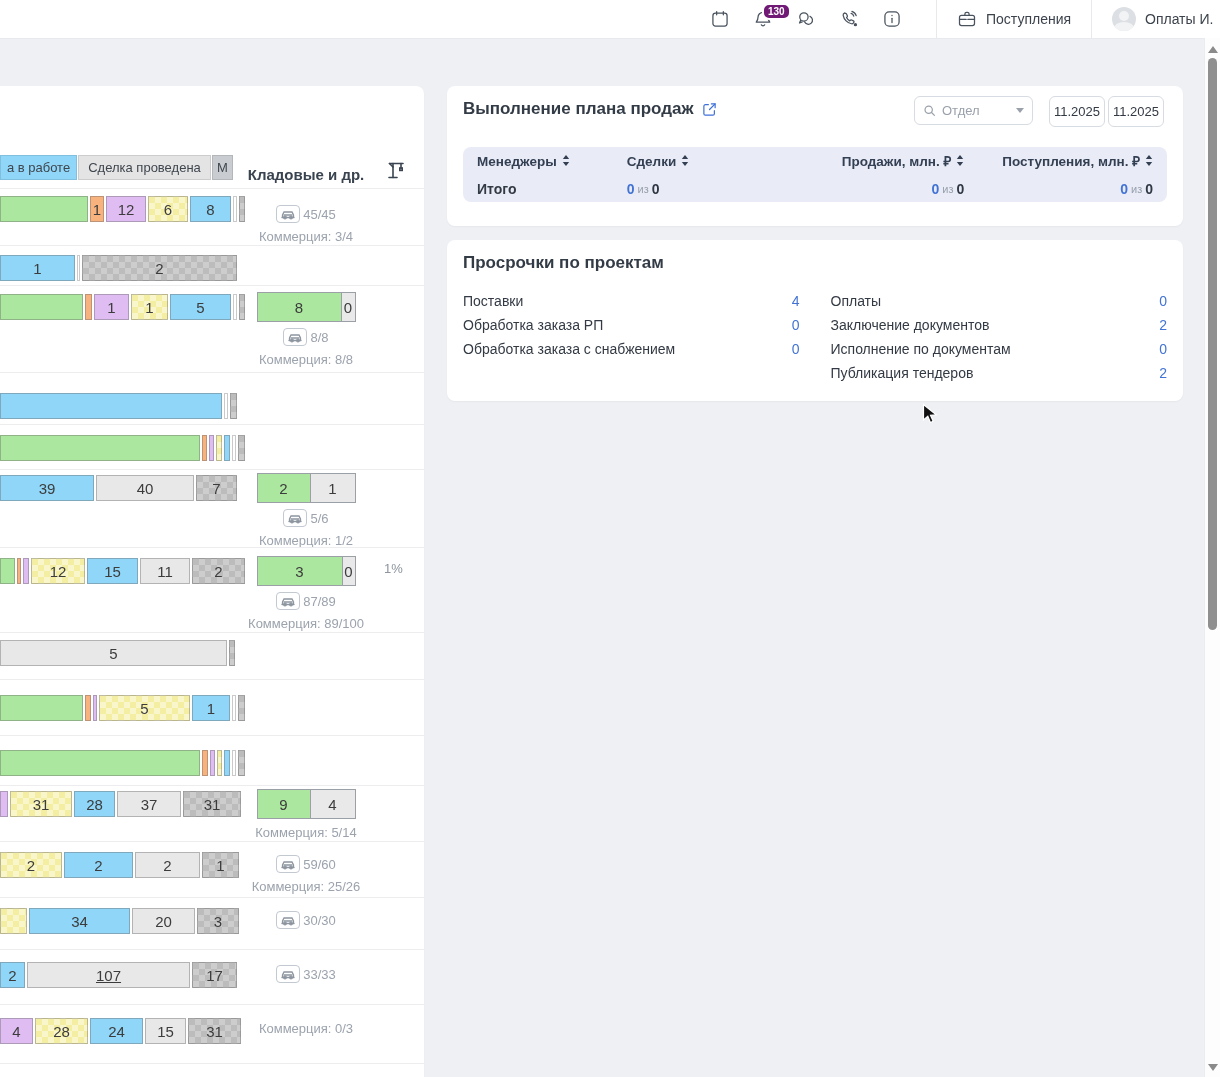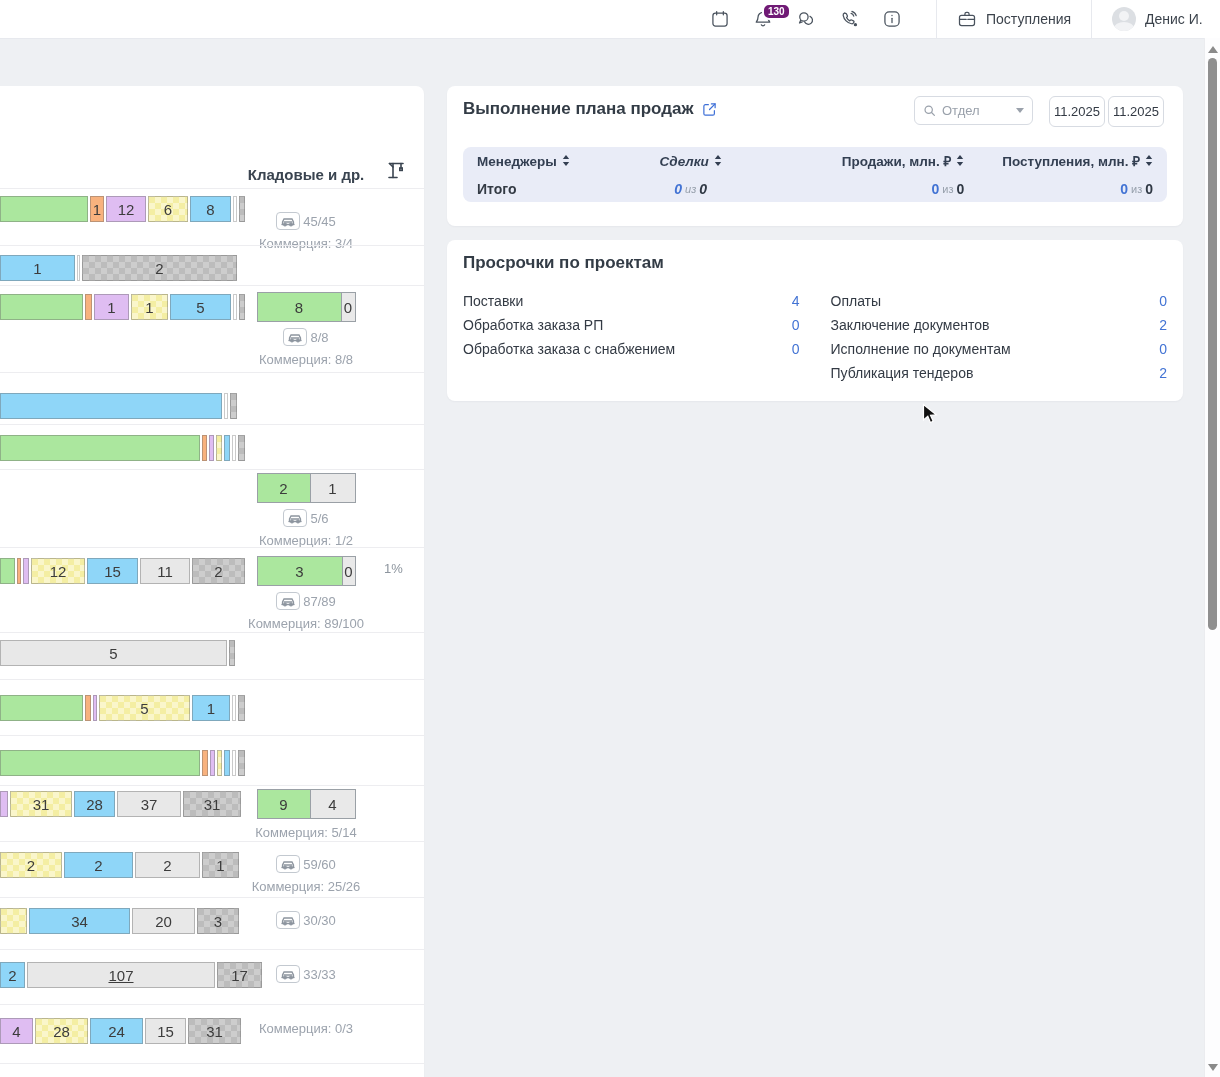--- a/index.html
+++ b/index.html
@@ -69,21 +69,21 @@
   .select svg{stroke:#9aa1ab;fill:none;stroke-width:1.5;stroke-linecap:round;}
   .caret{width:0;height:0;border-left:4px solid transparent;border-right:4px solid transparent;border-top:5px solid #9aa1ab;}
   .datebox{position:absolute;top:10px;width:54px;height:29px;border:1px solid #d7dbe2;border-radius:6px;
            display:flex;align-items:center;justify-content:center;font-size:13px;color:#333a44;cursor:text;background:#fff;}
   .ptable{position:absolute;left:16px;top:61px;width:704px;height:55px;background:#e9ecf7;border-radius:8px;
           padding:0 14px;box-sizing:border-box;}
   .prow{display:flex;align-items:center;height:28px;}
   .prow.body{height:27px;}
   .pc{display:flex;align-items:center;}
   .pc1{width:150px;}
-  .pc2{width:128px;justify-content:center;font-style:italic;}
+  .pc2{width:128px;justify-content:flex-start;}
   .pc3{width:210px;justify-content:flex-end;}
   .pc4{width:189px;justify-content:flex-end;}
   .hcell{font-size:13.5px;font-weight:600;color:#333f52;display:flex;align-items:center;gap:5px;cursor:pointer;}
   .sorti svg{fill:#333f52;}
   .total-label{font-size:14px;font-weight:700;color:#333a44;}
   .vals{font-size:14px;}
   .vals .b1{color:#4273d4;font-weight:600;}
   .vals .of{color:#97a0ac;font-size:11px;margin:0 3px;}
   .vals .b2{color:#2f3844;font-weight:700;}
   
@@ -152,25 +152,30 @@
         </svg>
     </span>
     <span>Поступления</span>
   </div>
   <div class="tb-div" style="left:1091px;"></div>
   <div class="tb-group" style="left:1112px;">
     <span class="avatar">
         <span class="head"></span>
         <span class="body"></span>
       </span>
-    <span>Денис И.</span>
+    <span>Оплаты И.</span>
   </div>
 </div>
 
 <div class="card left-card">
+  <div class="legend">
+    <div class="chip chip-blue">а в работе</div>
+    <div class="chip chip-gray">Сделка проведена</div>
+    <div class="chip chip-dark">М</div>
+  </div>
   <div class="colhead">Кладовые и др.</div>
   <div class="crane">
     <svg width="20" height="20" viewBox="0 0 20 20">
         <path d="M3 17.5h8"></path>
         <path d="M7 17.5V3.5"></path>
         <path d="M3.5 3.5H17"></path>
         <path d="M7 7l-3.5-3.5"></path>
         <path d="M15 3.5V8"></path>
         <rect x="13.8" y="8" width="2.4" height="2.4"></rect>
       </svg>
@@ -179,21 +184,21 @@
       <div class="frow" style="top: 110px;">
         <div class="fbar">
           <div class="seg sg-green" style="width: 88px;"></div>
           <div class="seg sg-orange" style="width: 14px;">1</div>
           <div class="seg sg-purple" style="width: 40px;">12</div>
           <div class="seg sg-yellow" style="width: 40px;">6</div>
           <div class="seg sg-blue" style="width: 41px;">8</div>
           <div class="seg sg-white" style="width: 4px;"></div>
           <div class="seg sg-hatch" style="width: 6px;"></div>
         </div>
-        <div class="anno" style="top: 16px;">
+        <div class="anno" style="top: 9px;">
           <div class="carline">
             <span class="caric">
               <svg width="16" height="11" viewBox="0 0 16 11">
                 <path d="M2 8.5h12"></path>
                 <path d="M2.5 8V6l1.5-3h8L13.5 6v2"></path>
                 <path d="M4 6h8"></path>
                 <circle cx="5" cy="8.5" r="1.3"></circle>
                 <circle cx="11" cy="8.5" r="1.3"></circle>
               </svg>
             </span>
@@ -251,20 +256,25 @@
           <div class="seg sg-green" style="width: 200px;"></div>
           <div class="seg sg-orange" style="width: 5px;"></div>
           <div class="seg sg-purple" style="width: 5px;"></div>
           <div class="seg sg-yellow" style="width: 6px;"></div>
           <div class="seg sg-blue" style="width: 6px;"></div>
           <div class="seg sg-white" style="width: 4px;"></div>
           <div class="seg sg-hatch" style="width: 7px;"></div>
         </div>
       </div>
       <div class="frow" style="top: 389px;">
+        <div class="fbar">
+          <div class="seg sg-blue" style="width: 94px;">39</div>
+          <div class="seg sg-lightgray" style="width: 98px;">40</div>
+          <div class="seg sg-hatch" style="width: 41px;">7</div>
+        </div>
         <div class="anno" style="top: -2px;">
           <div class="bxpair">
             <div class="bx bx-green" style="width: 54px;">2</div>
             <div class="bx bx-lightgray" style="width: 46px;">1</div>
           </div>
           <div class="carline">
             <span class="caric">
               <svg width="16" height="11" viewBox="0 0 16 11">
                 <path d="M2 8.5h12"></path>
                 <path d="M2.5 8V6l1.5-3h8L13.5 6v2"></path>
@@ -394,21 +404,21 @@
                 <circle cx="11" cy="8.5" r="1.3"></circle>
               </svg>
             </span>
             <span>30/30</span>
           </div>
         </div>
       </div>
       <div class="frow" style="top: 876px;">
         <div class="fbar">
           <div class="seg sg-blue" style="width: 25px;">2</div>
-          <div class="seg sg-lightgray" style="width: 188px; text-decoration: underline;">107</div>
+          <div class="seg sg-lightgray" style="width: 163px; text-decoration: underline;">107</div>
           <div class="seg sg-hatch" style="width: 45px;">17</div>
         </div>
         <div class="anno" style="top: 3px;">
           <div class="carline">
             <span class="caric">
               <svg width="16" height="11" viewBox="0 0 16 11">
                 <path d="M2 8.5h12"></path>
                 <path d="M2.5 8V6l1.5-3h8L13.5 6v2"></path>
                 <path d="M4 6h8"></path>
                 <circle cx="5" cy="8.5" r="1.3"></circle>

